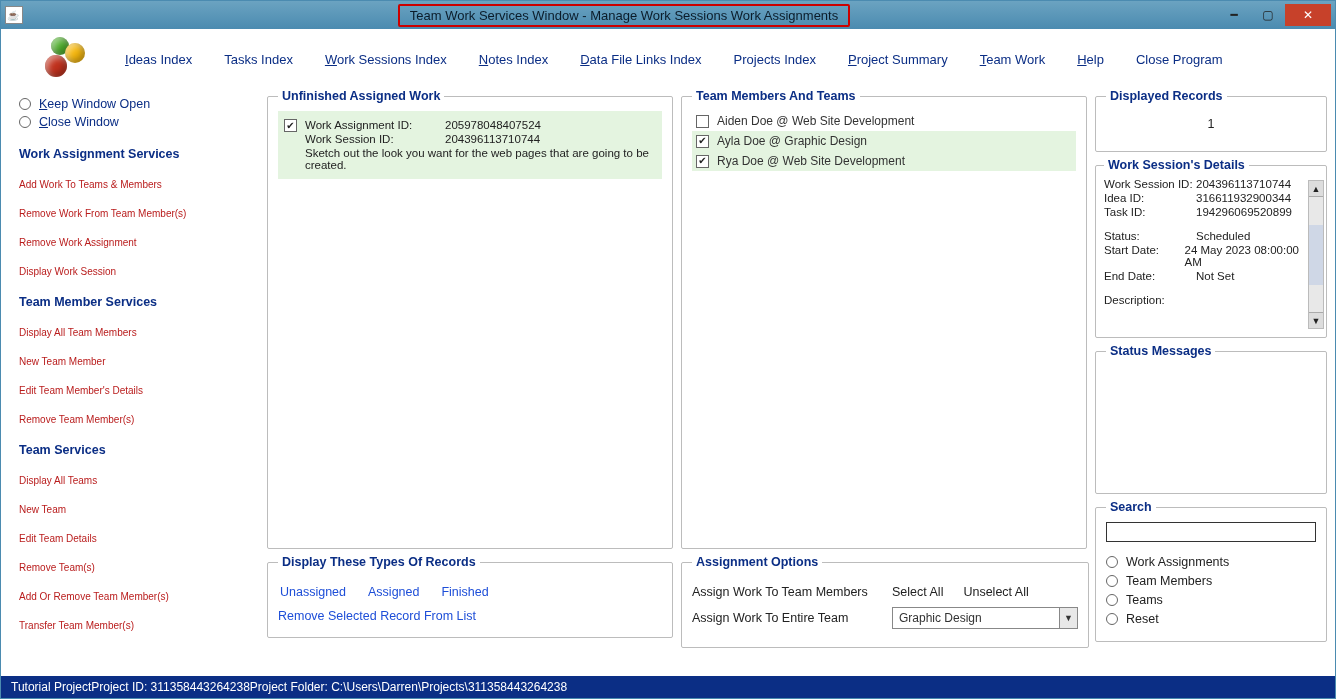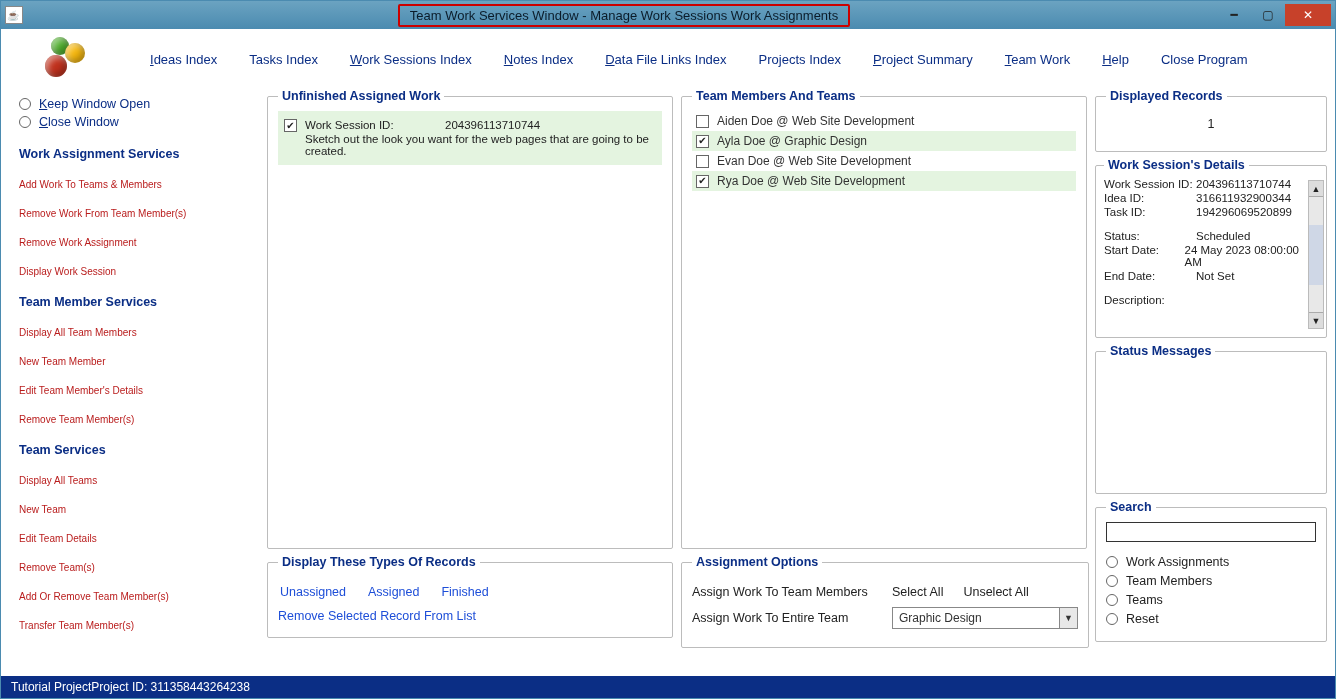--- a/index.html
+++ b/index.html
@@ -9,21 +9,21 @@
   .titlebar-icon { width: 18px; height: 18px; background: #fff; border: 1px solid #888; margin-right: 8px; display:flex; align-items:center; justify-content:center; font-size:10px;}
   .titlebar-text-wrap { flex: 1; text-align: center; }
   .titlebar-text { color: #0b1c2a; font-size: 13px; padding: 2px 10px; display:inline-block; }
   .title-highlight { border: 2px solid #c00; border-radius: 2px; }
   .win-btns { display: flex; gap: 0; }
   .win-btn { width: 34px; height: 22px; display: flex; align-items: center; justify-content: center; font-size: 12px; color: #222; background: transparent; }
   .win-btn.close { background: #c7412a; color: #fff; width: 46px; }
   .menu-row { display: flex; align-items: center; padding: 8px 24px 8px 40px; background: #fff; gap: 0; }
   .logo { width: 44px; height: 44px; margin-right: 40px; position: relative; }
   .logo-ball { position:absolute; border-radius:50%; box-shadow: inset -3px -3px 6px rgba(0,0,0,.3), inset 3px 3px 6px rgba(255,255,255,.5); }
-  .menu-items { display: flex; gap: 32px; margin-left: 25px; }
+  .menu-items { display: flex; gap: 32px; }
   .menu-item { color: #0b2e85; font-size: 13px; cursor: pointer; white-space: nowrap; }
   .menu-item .u { text-decoration: underline; }
   .content { flex: 1; display: flex; padding: 0 8px 4px 18px; gap: 8px; overflow: hidden; }
   .sidebar { width: 240px; padding-top: 4px; }
   .radio-row { display:flex; align-items:center; font-size:12.5px; color:#0b2e85; margin:4px 0; cursor:pointer;}
   .radio { width:12px; height:12px; border:1px solid #666; border-radius:50%; margin-right:8px; background:#fff;}
   .section-head { color:#0b2e85; font-weight:bold; font-size:12.5px; margin:18px 0 6px 0;}
   .link { color:#b91c1c; font-size:10px; margin:18px 0; cursor:pointer; display:block;}
   .main { flex:1; display:flex; gap:8px; }
   .col { display:flex; flex-direction:column; gap:6px; }
@@ -138,20 +138,24 @@
     <div class="main">
 
       <div class="col left">
         <fieldset class="work-box">
           <legend>Unfinished Assigned Work</legend>
           <div class="work-content">
             <div style="display:flex;">
               <span class="chk on"></span>
               <div style="flex:1;">
                 <div class="row-indent" style="margin-left:0;">
+                    <span style="width:130px;">Work Assignment ID:</span>
+                    <span>205978048407524</span>
+                  </div>
+                <div class="row-indent" style="margin-left:0;">
                     <span style="width:130px;">Work Session ID:</span>
                     <span>204396113710744</span>
                   </div>
                 <div style="margin-top:2px;">Sketch out the look you want for the web pages that are going to be created.</div>
               </div>
             </div>
           </div>
         </fieldset>
 
         <fieldset class="display-types-box">
@@ -170,24 +174,20 @@
           <legend>Team Members And Teams</legend>
           <div id="members-list">
               <div class="member-row">
                 <span class="chk"></span>
                 <span>Aiden Doe @ Web Site Development</span>
               </div>
               <div class="member-row sel">
                 <span class="chk on"></span>
                 <span>Ayla Doe @ Graphic Design</span>
               </div>
-              <div class="member-row">
-                <span class="chk"></span>
-                <span>Evan Doe @ Web Site Development</span>
-              </div>
               <div class="member-row sel">
                 <span class="chk on"></span>
                 <span>Rya Doe @ Web Site Development</span>
               </div>
             </div>
         </fieldset>
 
         <fieldset class="assign-box">
           <legend>Assignment Options</legend>
           <div class="ao-row">
@@ -278,15 +278,16 @@
             </div>
         </fieldset>
       </div>
 
     </div>
   </div>
 
   <div class="statusbar">
     <span>Tutorial Project</span>
     <span>Project ID: 311358443264238</span>
+    <span>Project Folder: C:\Users\Darren\Projects\311358443264238</span>
   </div>
 
 </div>
 
 </body></html>

